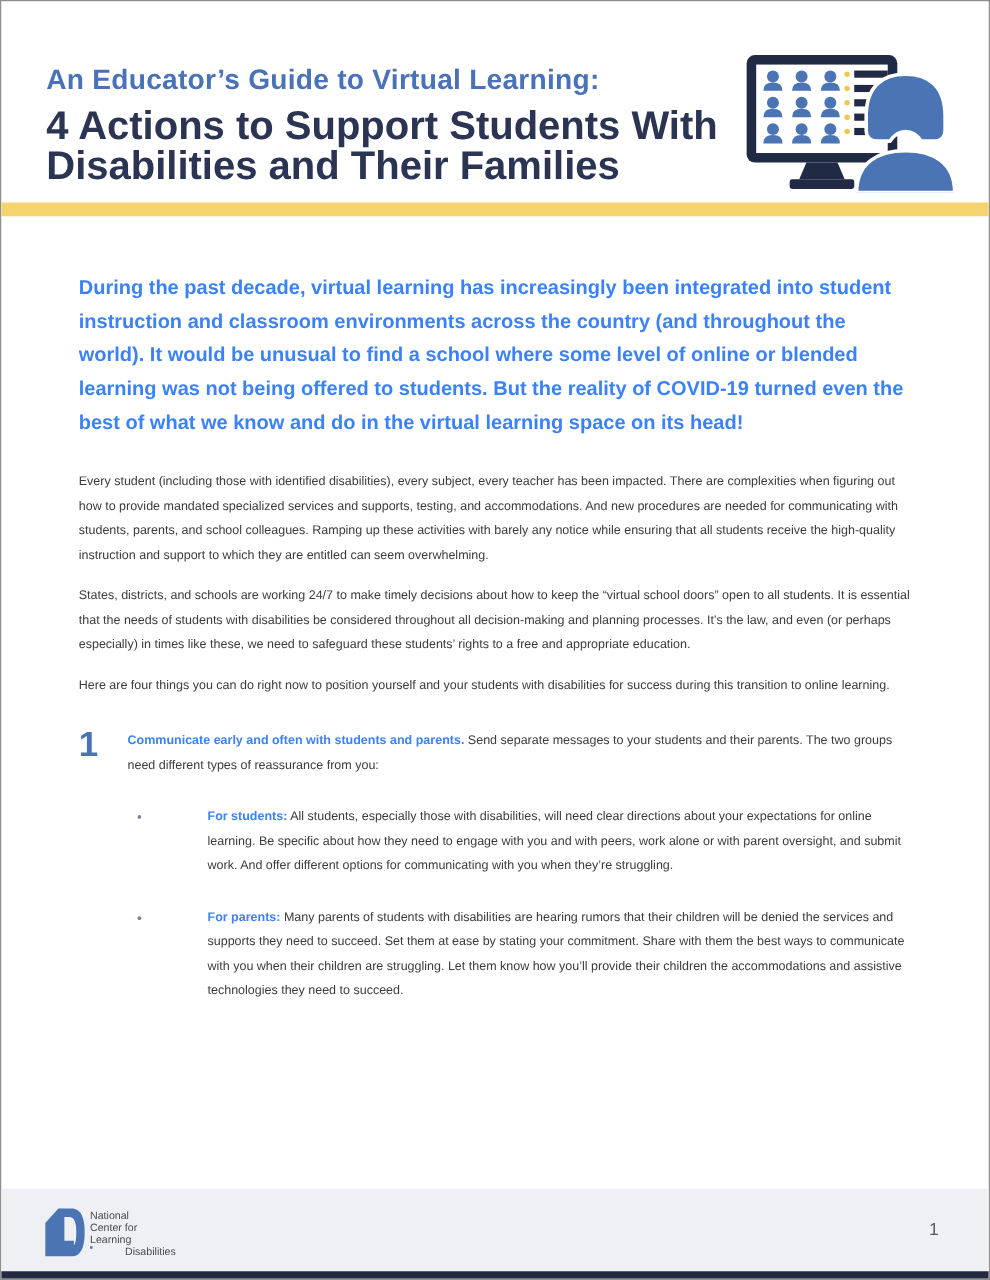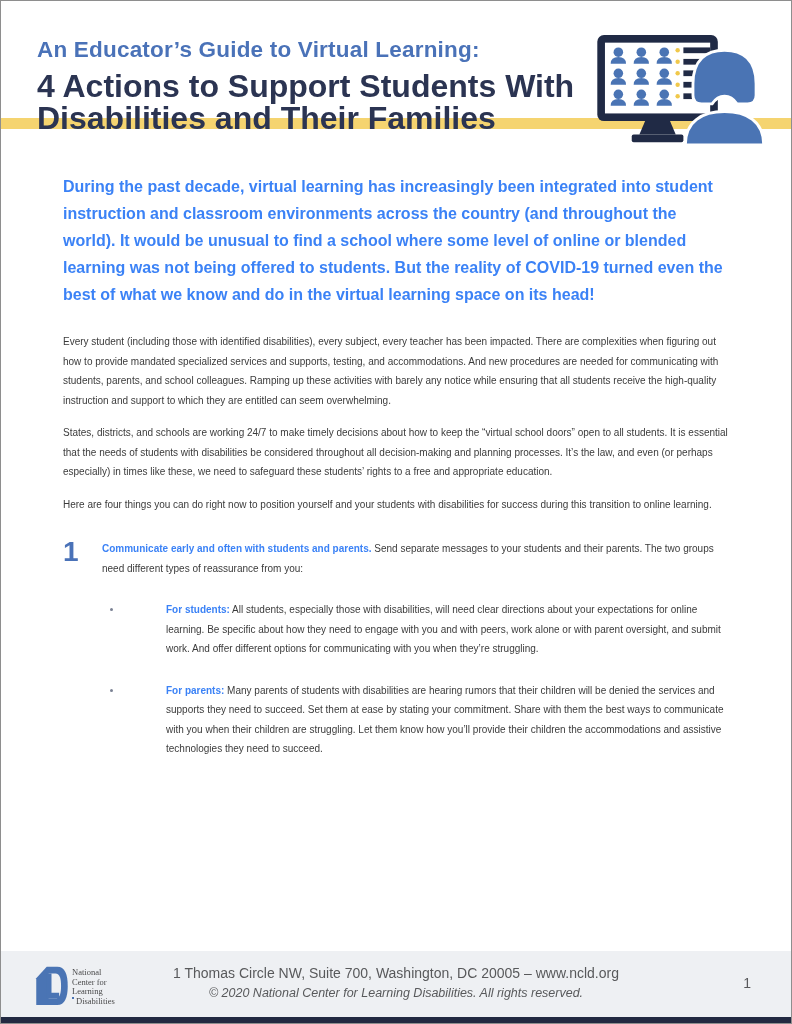--- a/index.html
+++ b/index.html
@@ -2,22 +2,22 @@
 <html><head>
 <meta charset="utf-8">
 <style>
   html,body { margin:0; padding:0; background:#ffffff; }
   .page {
     position:relative; width:792px; height:1024px; box-sizing:border-box;
     background:#ffffff; border:1px solid #8e8e8e; overflow:hidden;
     font-family:"Liberation Sans", sans-serif;
   }
   
-  .header { display:flex; justify-content:space-between; align-items:flex-start;
-            height:117px; box-sizing:border-box; padding:28px 24px 0 36px;gap:16px; }
+  .header { display:flex; justify-content:space-between; align-items:center;
+            height:161px; box-sizing:border-box; padding:28px 24px 0 36px;gap:16px; }
   .titles { max-width:565px; }
   .t1 { color:#4a72b8; font-size:22.5px; font-weight:bold; margin:8px 0 7px; letter-spacing:0.2px; }
   .t2 { color:#2b3452; font-size:32px; font-weight:bold; margin:0; line-height:32px; }
   .hero-icon { margin-top:6px; }
   .hero-icon svg { width:172px; height:110px; display:block; }
   .divider { height:11px; background:#f5d470; }
   
   .content { padding:44px 62px 0 62px; color:#3b3b3b; }
   .intro { font-weight:bold; color:#3b82f6; font-size:16px; line-height:27px; margin:0 0 24px 0; }
   .para  { font-size:10px; line-height:19.5px; margin:0 0 13px 0; }
@@ -25,22 +25,22 @@
   .action { display:flex; margin-top:25px; }
   .action-num { color:#4a72b8; font-size:28px; font-weight:bold; width:39px; line-height:26px; flex:none; }
   .action-body { flex:1; }
   .bullet { display:flex; margin:22px 0 0 8px;gap:37px; }
   .bullet-dot { width:3px; height:3px; border-radius:50%; background:#7b8294; margin:8px 16px 0 0; flex:none; }
   .bullet .para { margin:0; }
   
   .footer { position:absolute; left:0; right:0; bottom:6px; height:66px; background:#eef0f3; }
   .logo { position:absolute; left:33px; top:13px; display:flex; align-items:flex-start; }
   .logo-mark { width:35px; height:42px; display:block; }
-  .logo-text { font-size:8.5px; line-height:9.5px; color:#4a4a4b; padding-top:4px; margin-left:3px;font-family:Liberation Serif, serif; }
-  .logo-text .l4 { display:flex; align-items:flex-start; }
+  .logo-text { font-size:8.5px; line-height:9.5px; color:#4a4a4b; padding-top:4px; margin-left:3px; }
+  .logo-text .l4 { display:flex; align-items:flex-start;gap:24px; }
   .logo-text .tiny-dot { display:inline-block; width:2px; height:2px; background:#4a74b4; margin-right:2px; }
   .footer-center { text-align:center; padding-top:14px; }
   .address { font-size:14px; color:#58595b; }
   .copyright { font-size:12.5px; font-style:italic; color:#58595b; margin-top:5px; }
   .page-num { position:absolute; right:40px; top:24px; font-size:14px; color:#58595b; }
   .bottom-bar { position:absolute; left:0; right:0; bottom:0; height:6px; background:#222941; }
 </style>
 </head>
 <body>
 
@@ -135,21 +135,17 @@
       <div class="logo-text">
         <div>National</div>
         <div>Center for</div>
         <div>Learning</div>
         <div class="l4">
             <span class="tiny-dot"></span>
             <span>Disabilities</span>
           </div>
       </div>
     </div>
-    <div class="footer-center">
-      <div class="address">1 Thomas Circle NW, Suite 700, Washington, DC 20005 –  www.ncld.org</div>
-      <div class="copyright">© 2020 National Center for Learning Disabilities. All rights reserved.</div>
-    </div>
     <div class="page-num">1</div>
   </footer>
 
   <div class="bottom-bar"></div>
 </div>
 
 </body></html>

